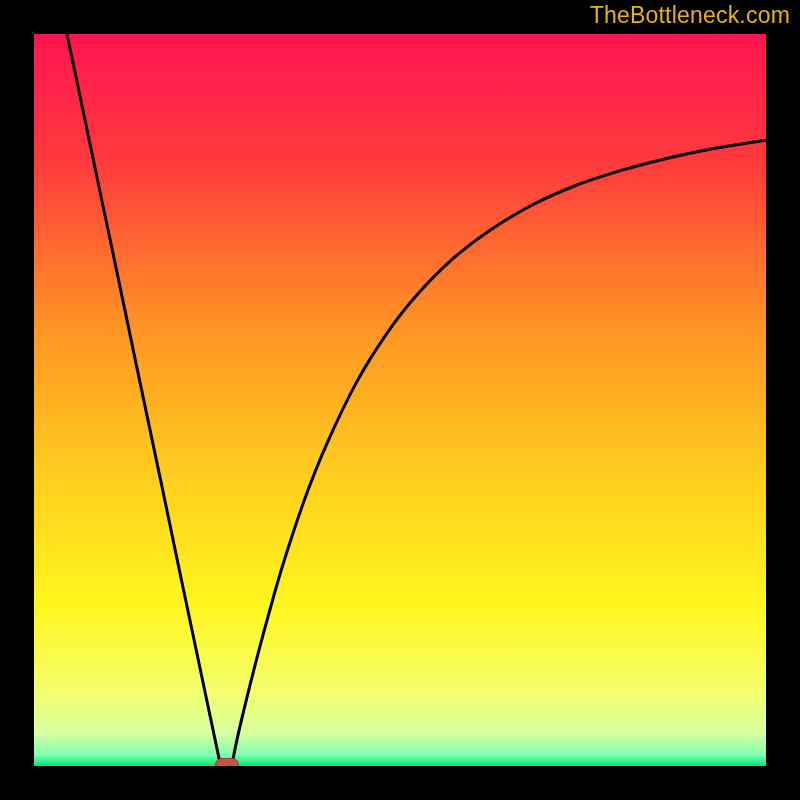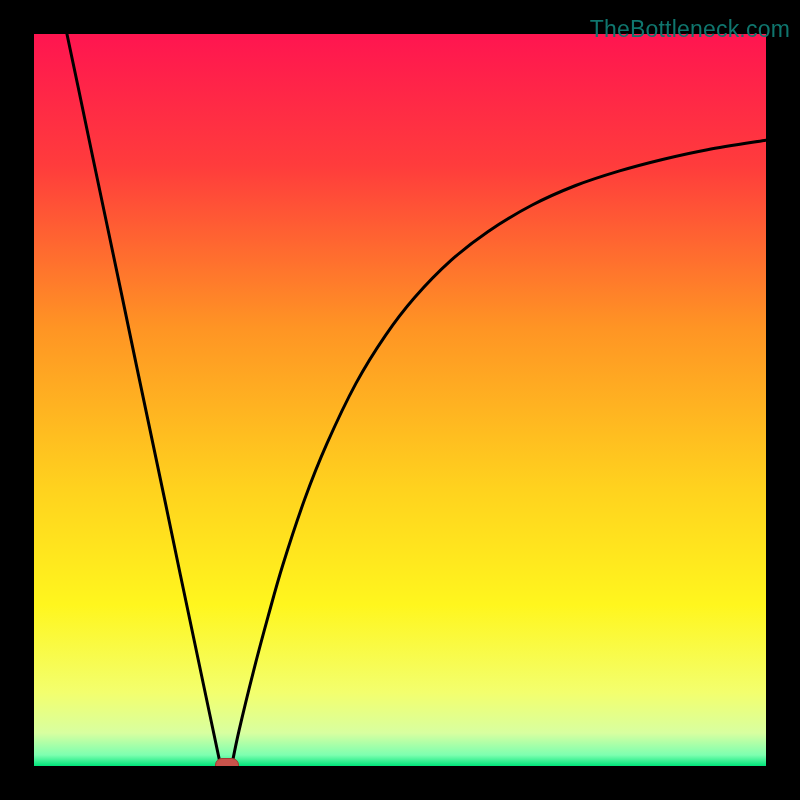--- a/index.html
+++ b/index.html
@@ -35,25 +35,25 @@
   }
   .curve {
     position: absolute;
     left: 0;
     top: 0;
     width: 732px;
     height: 732px;
   }
   .watermark {
     position: absolute;
-    top: 16px;
+    top: 2px;
     right: 10px;
     font-family: Arial, Helvetica, sans-serif;
     font-size: 23px;
-    color: #0f766e;
+    color: #eab308;
     letter-spacing: 0.2px;
   }
   .marker {
     position: absolute;
     width: 22px;
     height: 14px;
     border-radius: 7px;
     background: #c9534b;
     border: 1px solid #a03a33;
     transform: translate(-50%, -50%);

